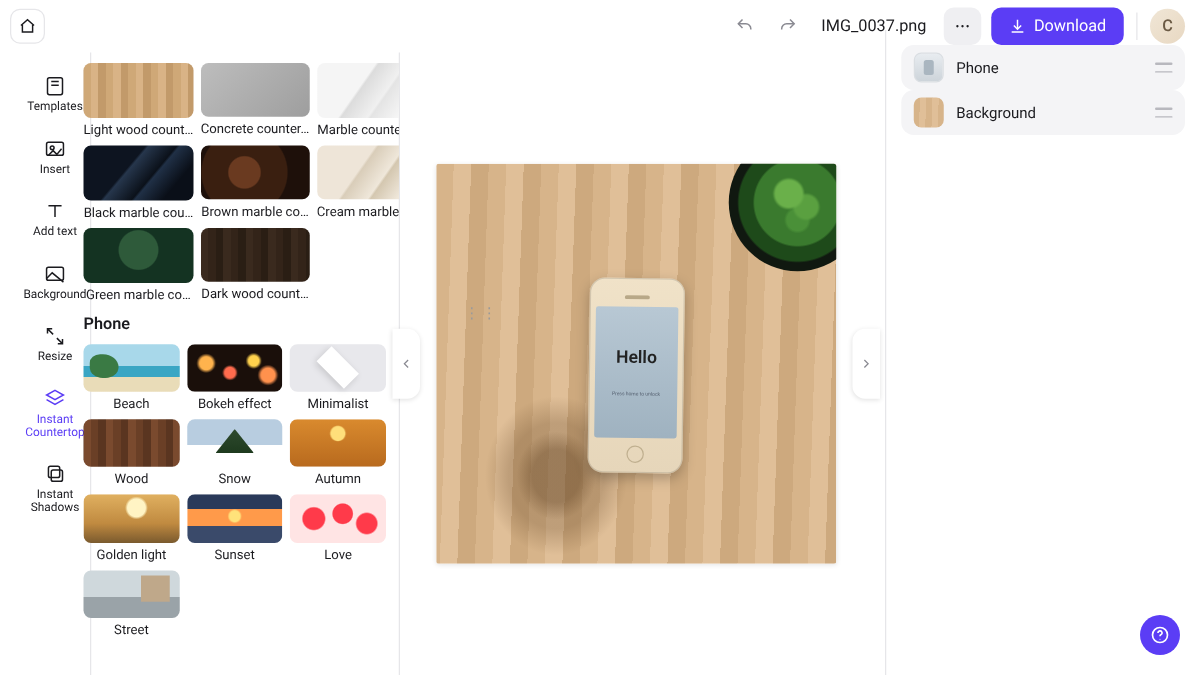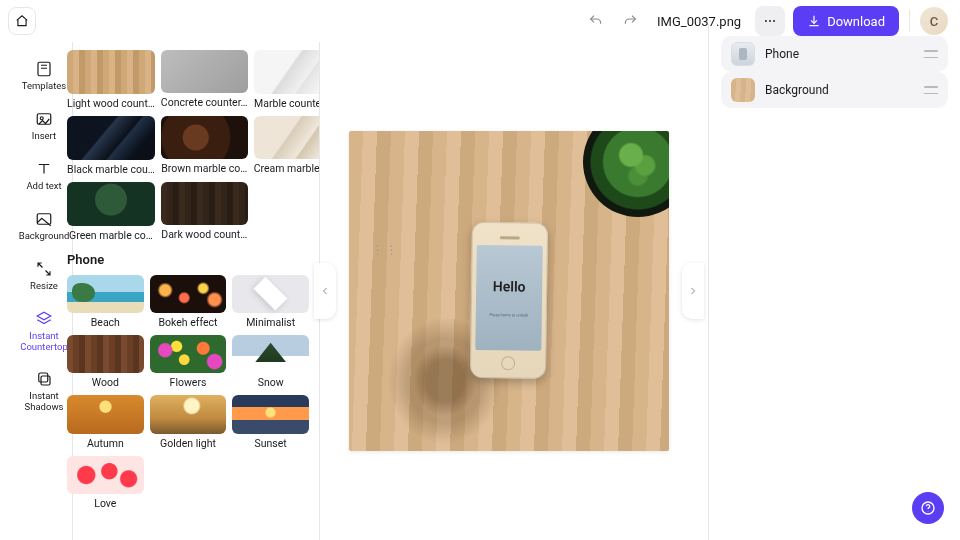--- a/index.html
+++ b/index.html
@@ -348,42 +348,42 @@
       </div>
       <div class="cell">
         <div class="thumb t-minimal"></div>
         <div class="cap">Minimalist</div>
       </div>
       <div class="cell">
         <div class="thumb t-wood"></div>
         <div class="cap">Wood</div>
       </div>
       <div class="cell">
-        <div class="thumb t-flowers"></div>
-        <div class="cap">Flowers</div>
-      </div>
-      <div class="cell">
         <div class="thumb t-snow"></div>
         <div class="cap">Snow</div>
       </div>
       <div class="cell">
         <div class="thumb t-autumn"></div>
         <div class="cap">Autumn</div>
       </div>
       <div class="cell">
         <div class="thumb t-golden"></div>
         <div class="cap">Golden light</div>
       </div>
       <div class="cell">
         <div class="thumb t-sunset"></div>
         <div class="cap">Sunset</div>
       </div>
       <div class="cell">
         <div class="thumb t-love"></div>
         <div class="cap">Love</div>
+      </div>
+      <div class="cell">
+        <div class="thumb t-street"></div>
+        <div class="cap">Street</div>
       </div>
     </div>
 </div>
 
 <div class="canvas-area">
   <div class="canvas-nav left">
     <svg viewBox="0 0 24 24">
         <path d="m15 6-6 6 6 6"></path>
       </svg>
   </div>

